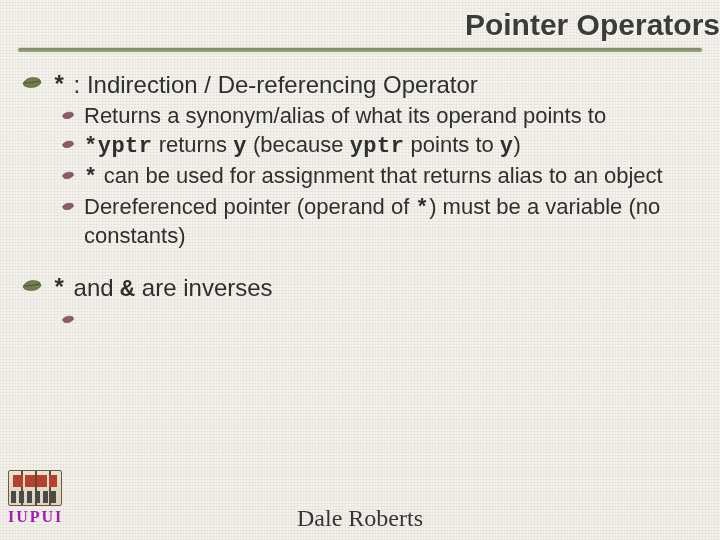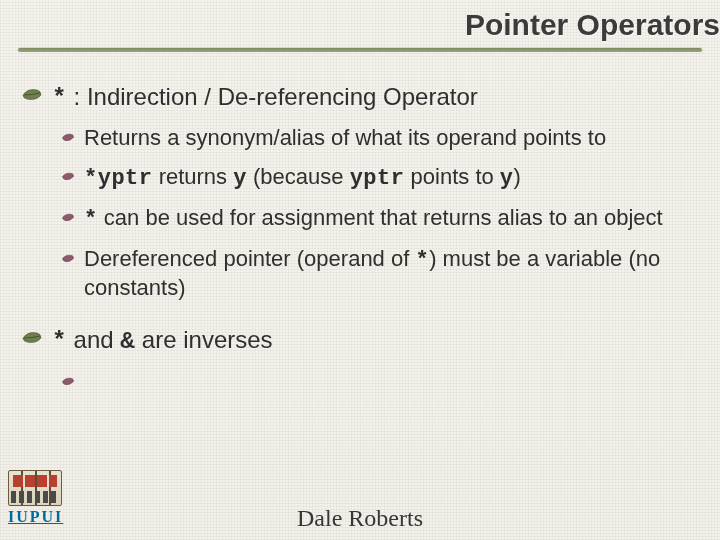--- a/index.html
+++ b/index.html
@@ -29,27 +29,27 @@
     height: 4px;
     background: linear-gradient(#7e8a5e,#9aa37f);
     border-radius: 2px;
     box-shadow: 0 1px 0 rgba(255,255,255,0.5), 0 0 2px rgba(80,90,50,0.4);
   }
   .content {
     padding: 18px 22px 0 22px;
     font-size: 24px;
     line-height: 1.22;
   }
-  .lvl1 { position: relative; padding-left: 30px; margin-top: 12px; }
+  .lvl1 { position: relative; padding-left: 30px; margin-top: 0; }
   .leaf1 {
     position: absolute; left: 0; top: 6px;
     width: 20px; height: 14px;
   }
   .sublist { padding-left: 40px; }
-  .lvl2 { position: relative; padding-left: 22px; margin-top: 12px; font-size: 22px; }
+  .lvl2 { position: relative; padding-left: 22px; margin-top: 2px; font-size: 22px; }
   .leaf2 {
     position: absolute; left: 0; top: 8px;
     width: 12px; height: 9px;
   }
   .code {
     font-family: "Courier New", Courier, monospace;
     font-weight: bold;
     letter-spacing: 0.5px;
   }
   .indent-code {
@@ -92,23 +92,22 @@
     content:"";
     position:absolute; left:2px; right:2px; bottom:2px; height:12px;
     background: repeating-linear-gradient(90deg,#4a4a4a 0 5px, transparent 5px 8px);
   }
   .logo .word {
     font-family: Georgia, serif;
     font-weight: bold;
     font-size: 16px;
     letter-spacing: 2px;
     text-align: center;
-    color: #0369a1;
+    color: #a21caf;
     margin-top: 2px;
-    text-decoration: underline;
   }
 </style>
 </head>
 <body>
 <div class="slide">
 
 <div class="title-wrap">
   <div class="title">Pointer Operators</div>
 </div>
 <div class="title-rule"></div>

